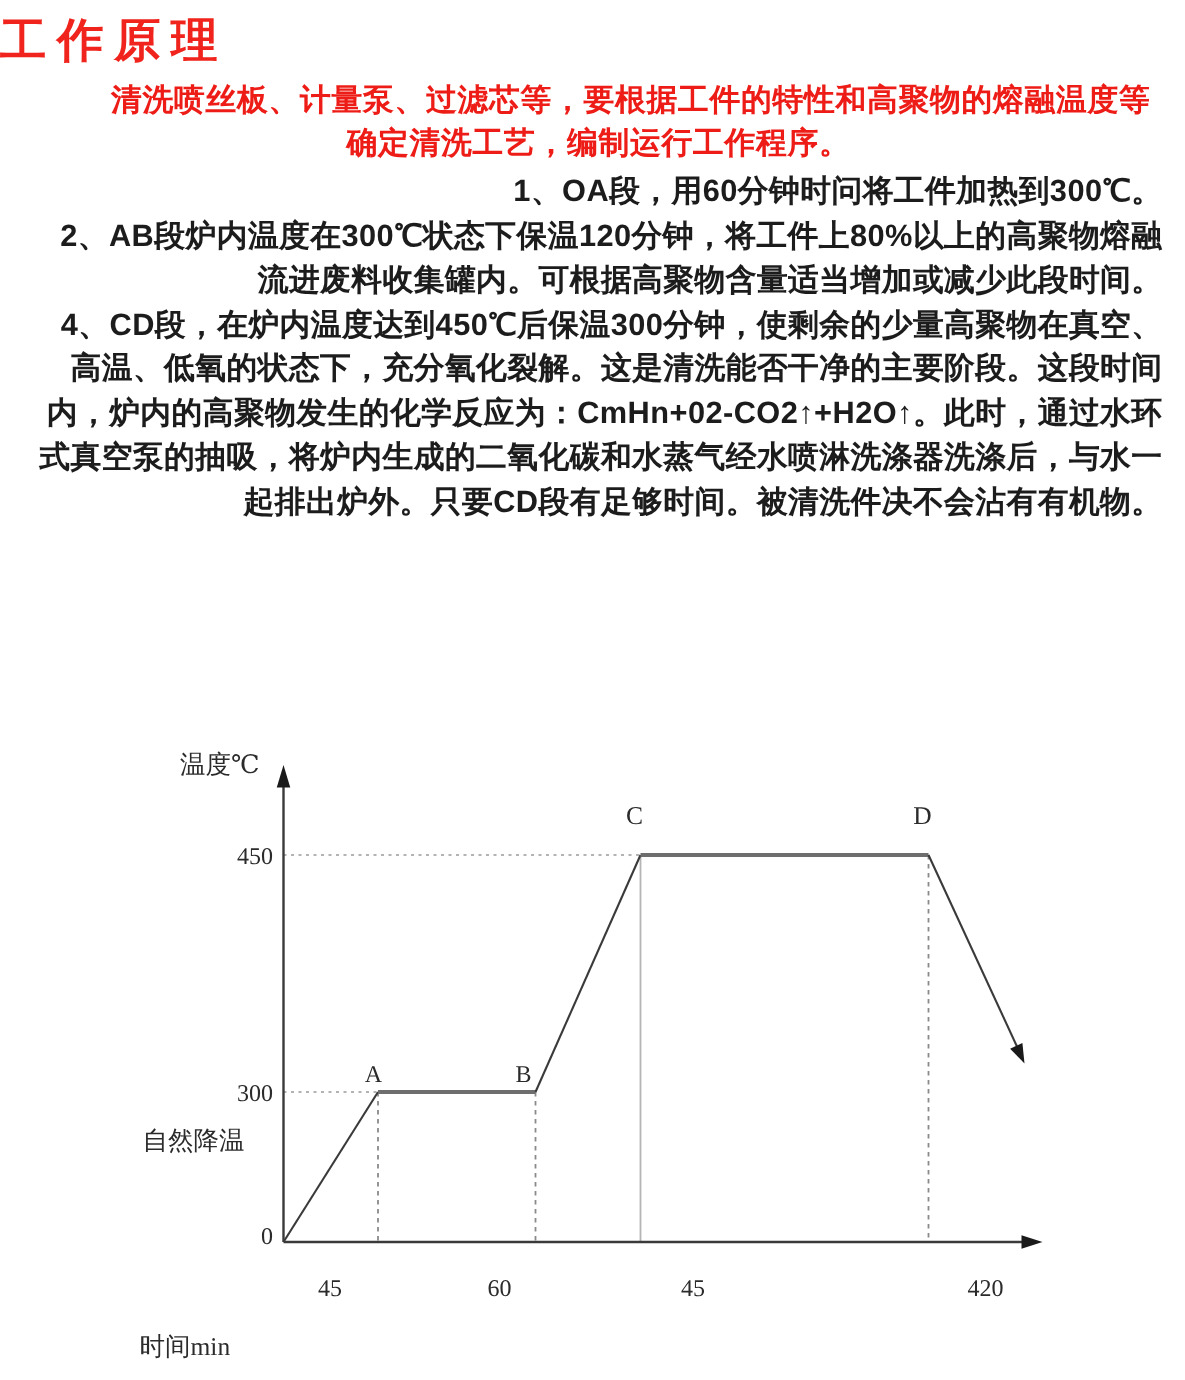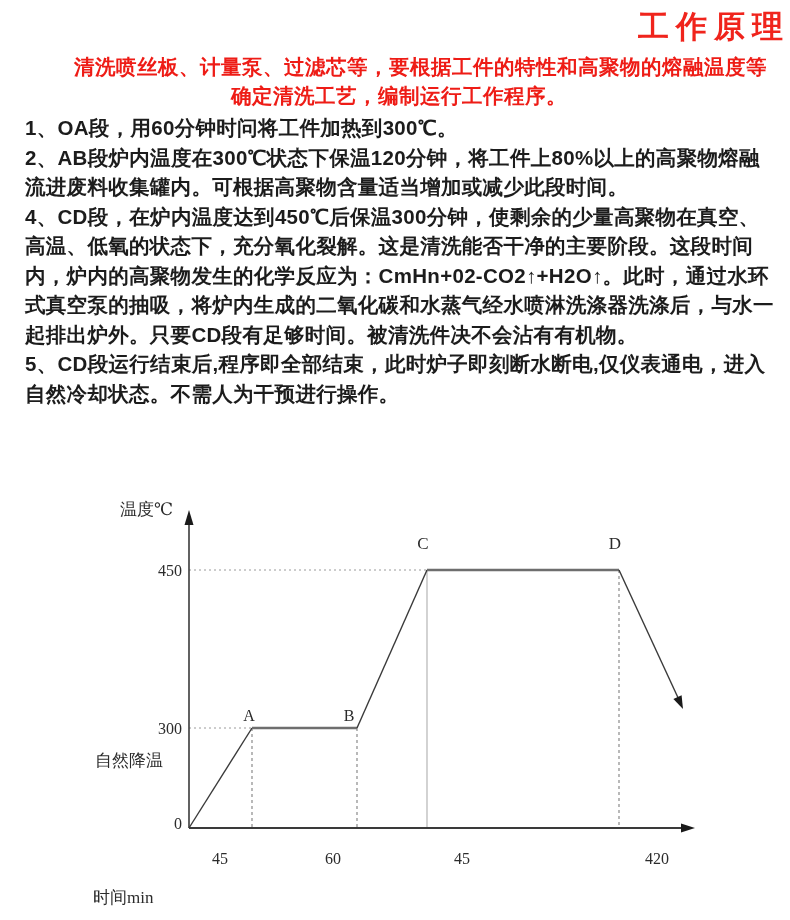--- a/index.html
+++ b/index.html
@@ -5,38 +5,38 @@
   html,body { margin:0; padding:0; background:#ffffff; }
   .page {
     position:relative;
     width:790px; height:920px;
     background:#ffffff;
     font-family:"Liberation Sans", sans-serif;
     overflow:hidden;
   }
   .page-title {
     margin:6px 0 4px 0;
-    text-align:right;
+    text-align:left;
     font-size:31px;
     font-weight:bold;
     letter-spacing:7px;
     color:#f0241c;
   }
   .intro {
     margin:0 20px 0 25px;
     width:748px;
     font-size:20.5px;
     line-height:29px;
     font-weight:bold;
     color:#ee1c16;
     text-indent:2.1em;
     letter-spacing:0.5px;
     text-align:center;
   }
-  .steps { margin:3px 18px 0 25px; width:750px; }
+  .steps { margin:3px 18px 0 25px; width:750px;text-align:right; }
   .steps p {
     margin:0;
     font-size:20.5px;
     line-height:29.5px;
     font-weight:600;
     color:#1c1c1c;
     letter-spacing:0.3px;
   }
   .chart-wrap {
     position:absolute;
@@ -55,21 +55,20 @@
 <div class="page">
 
   <h1 class="page-title">工作原理</h1>
 
   <p class="intro">清洗喷丝板、计量泵、过滤芯等，要根据工件的特性和高聚物的熔融温度等确定清洗工艺，编制运行工作程序。</p>
 
   <div class="steps">
     <p>1、OA段，用60分钟时问将工件加热到300℃。</p>
     <p>2、AB段炉内温度在300℃状态下保温120分钟，将工件上80%以上的高聚物熔融流进废料收集罐内。可根据高聚物含量适当增加或减少此段时间。</p>
     <p>4、CD段，在炉内温度达到450℃后保温300分钟，使剩余的少量高聚物在真空、高温、低氧的状态下，充分氧化裂解。这是清洗能否干净的主要阶段。这段时间内，炉内的高聚物发生的化学反应为：CmHn+02-CO2↑+H2O↑。此时，通过水环式真空泵的抽吸，将炉内生成的二氧化碳和水蒸气经水喷淋洗涤器洗涤后，与水一起排出炉外。只要CD段有足够时间。被清洗件决不会沾有有机物。</p>
-    <p>5、CD段运行结束后,程序即全部结束，此时炉子即刻断水断电,仅仪表通电，进入自然冷却状态。不需人为干预进行操作。</p>
   </div>
 
   <div class="chart-wrap">
     <svg width="790" height="425" viewBox="0 0 790 425">
 
       <line x1="189" y1="75" x2="427" y2="75" stroke="#9a9a9a" stroke-width="1" stroke-dasharray="2 3"></line>
       <line x1="189" y1="233" x2="252" y2="233" stroke="#9a9a9a" stroke-width="1" stroke-dasharray="2 3"></line>
 
       <line x1="252" y1="233" x2="252" y2="333" stroke="#8a8a8a" stroke-width="1.2" stroke-dasharray="3 3"></line>
       <line x1="357" y1="233" x2="357" y2="333" stroke="#8a8a8a" stroke-width="1.2" stroke-dasharray="3 3"></line>

